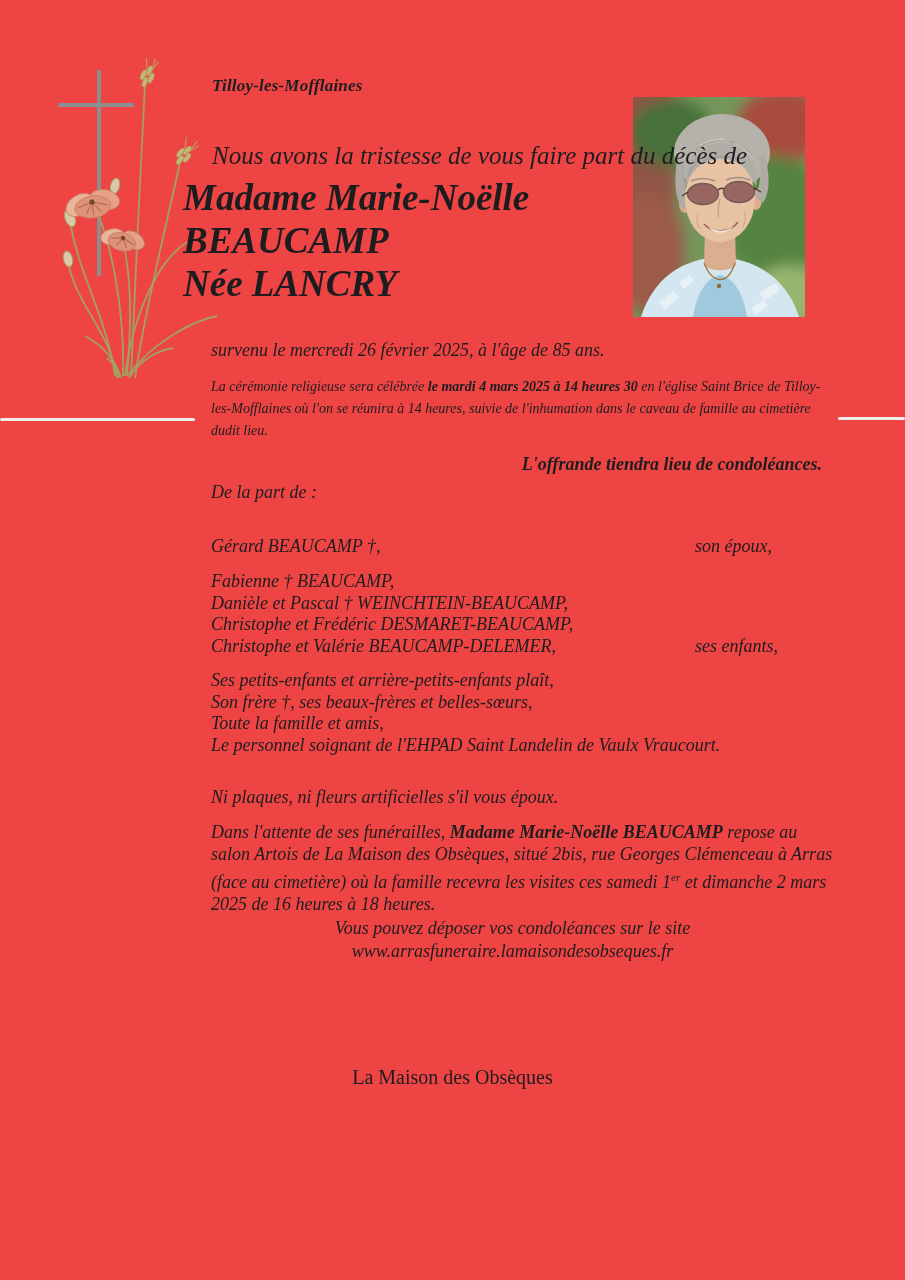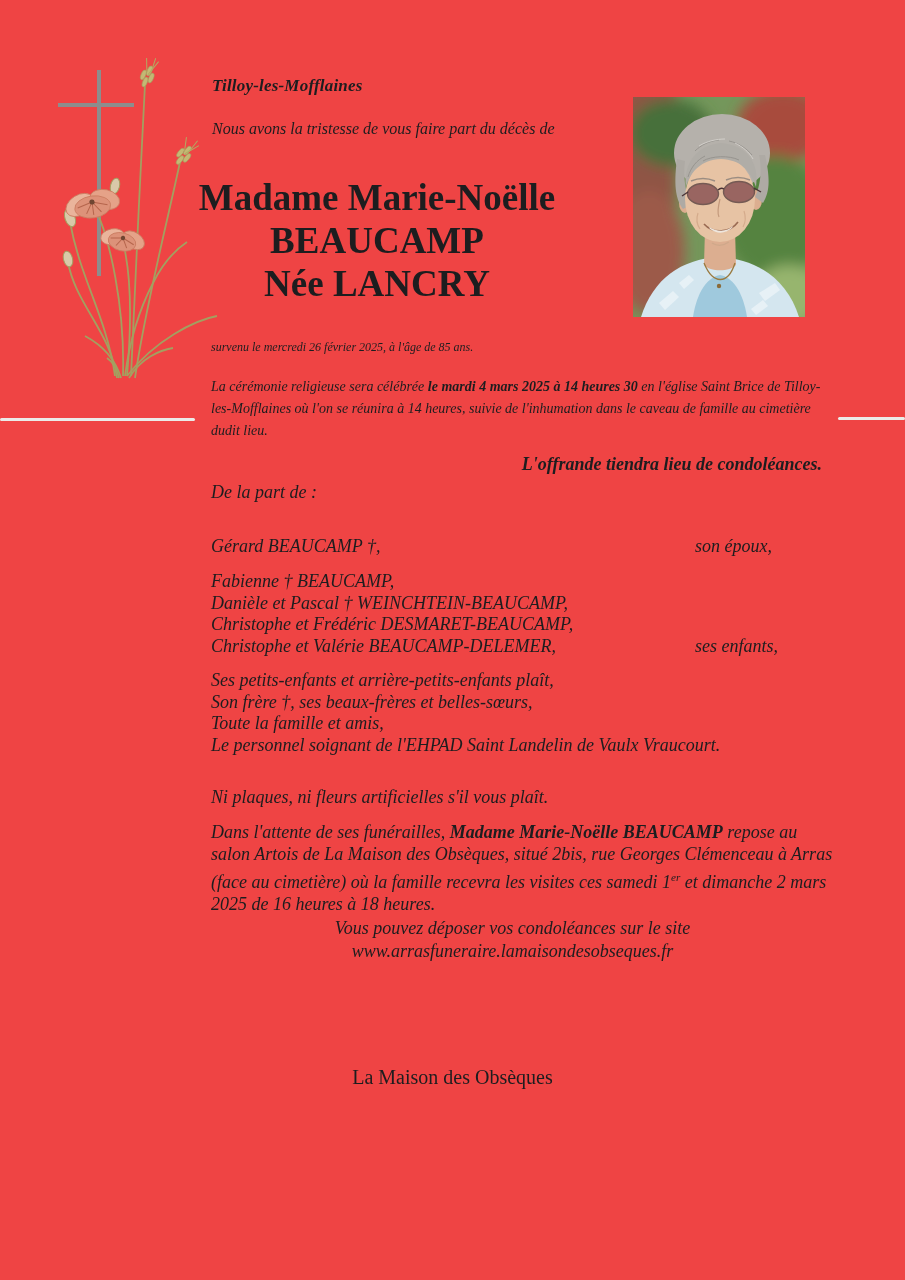--- a/index.html
+++ b/index.html
@@ -5,26 +5,26 @@
   html,body{margin:0;padding:0;background:#ffffff;}
   .page{
     position:relative;width:905px;height:1280px;background:#ef4444;
     font-family:"Liberation Serif","DejaVu Serif",serif;
     color:#1d1d1f;overflow:hidden;
   }
   .abs{position:absolute;}
   .it{font-style:italic;}
   .b{font-weight:bold;}
   .city{left:212px;top:76px;font-size:17px;letter-spacing:.2px;}
-  .intro{left:212px;top:120px;font-size:16px;}
-  .name-block{left:176px;top:176px;width:402px;text-align:center;
-    font-size:37px;line-height:43px;font-weight:bold;}
+  .intro{left:212px;top:142px;font-size:25px;}
+  .name-block{left:183px;top:176px;width:402px;
+    font-size:37px;line-height:43px;font-weight:bold;font-style:italic;}
   .photo{left:633px;top:97px;width:172px;height:220px;}
   .photo svg{display:block;}
-  .death-line{left:211px;top:340px;font-size:12px;}
+  .death-line{left:211px;top:340px;font-size:18px;}
   .ceremony{left:211px;top:376px;width:618px;font-size:14px;line-height:22px;}
   .offering{left:210px;top:454px;width:612px;text-align:right;font-size:18px;}
   .from-label{left:211px;top:482px;font-size:18px;}
   .spouse-left{left:211px;top:536px;font-size:18px;}
   .spouse-right{left:695px;top:536px;font-size:18px;}
   .children{left:211px;top:571px;font-size:18px;line-height:21.6px;}
   .children-label{left:695px;top:636px;font-size:18px;}
   .relatives{left:211px;top:670px;font-size:18px;line-height:21.6px;}
   .no-flowers{left:211px;top:787px;font-size:18px;}
   .mortuary{left:211px;top:821px;width:624px;font-size:18px;line-height:22.3px;}
@@ -228,21 +228,21 @@
   </div>
   <div class="abs children-label it">ses enfants,</div>
 
   <div class="abs relatives it">
     <div>Ses petits-enfants et arrière-petits-enfants plaît,</div>
     <div>Son frère †, ses beaux-frères et belles-sœurs,</div>
     <div>Toute la famille et amis,</div>
     <div>Le personnel soignant de l'EHPAD Saint Landelin de Vaulx Vraucourt.</div>
   </div>
 
-  <div class="abs no-flowers it">Ni plaques, ni fleurs artificielles s'il vous plaît.</div>
+  <div class="abs no-flowers it">Ni plaques, ni fleurs artificielles s'il vous époux.</div>
 
   <div class="abs mortuary it"><span>Dans l'attente de ses funérailles, </span><span class="b">Madame Marie-Noëlle BEAUCAMP</span><span> repose au salon Artois de La Maison des Obsèques, situé 2bis, rue Georges Clémenceau à Arras (face au cimetière) où la famille recevra les visites ces samedi 1</span><sup>er</sup><span> et dimanche 2 mars 2025 de 16 heures à 18 heures.</span></div>
 
   <div class="abs condolences it">
     <div>Vous pouvez déposer vos condoléances sur le site</div>
     <div>www.arrasfuneraire.lamaisondesobseques.fr</div>
   </div>
 
   <div class="abs footer-name">La Maison des Obsèques</div>
 

